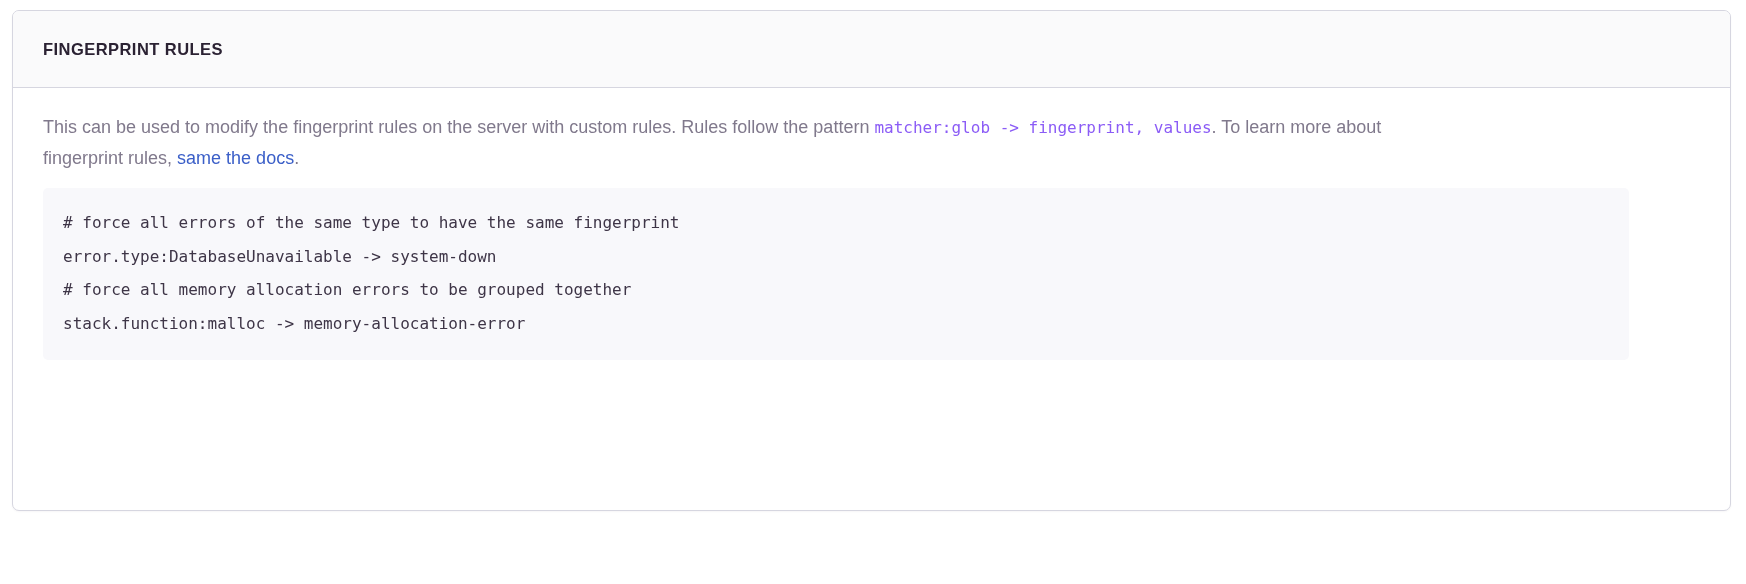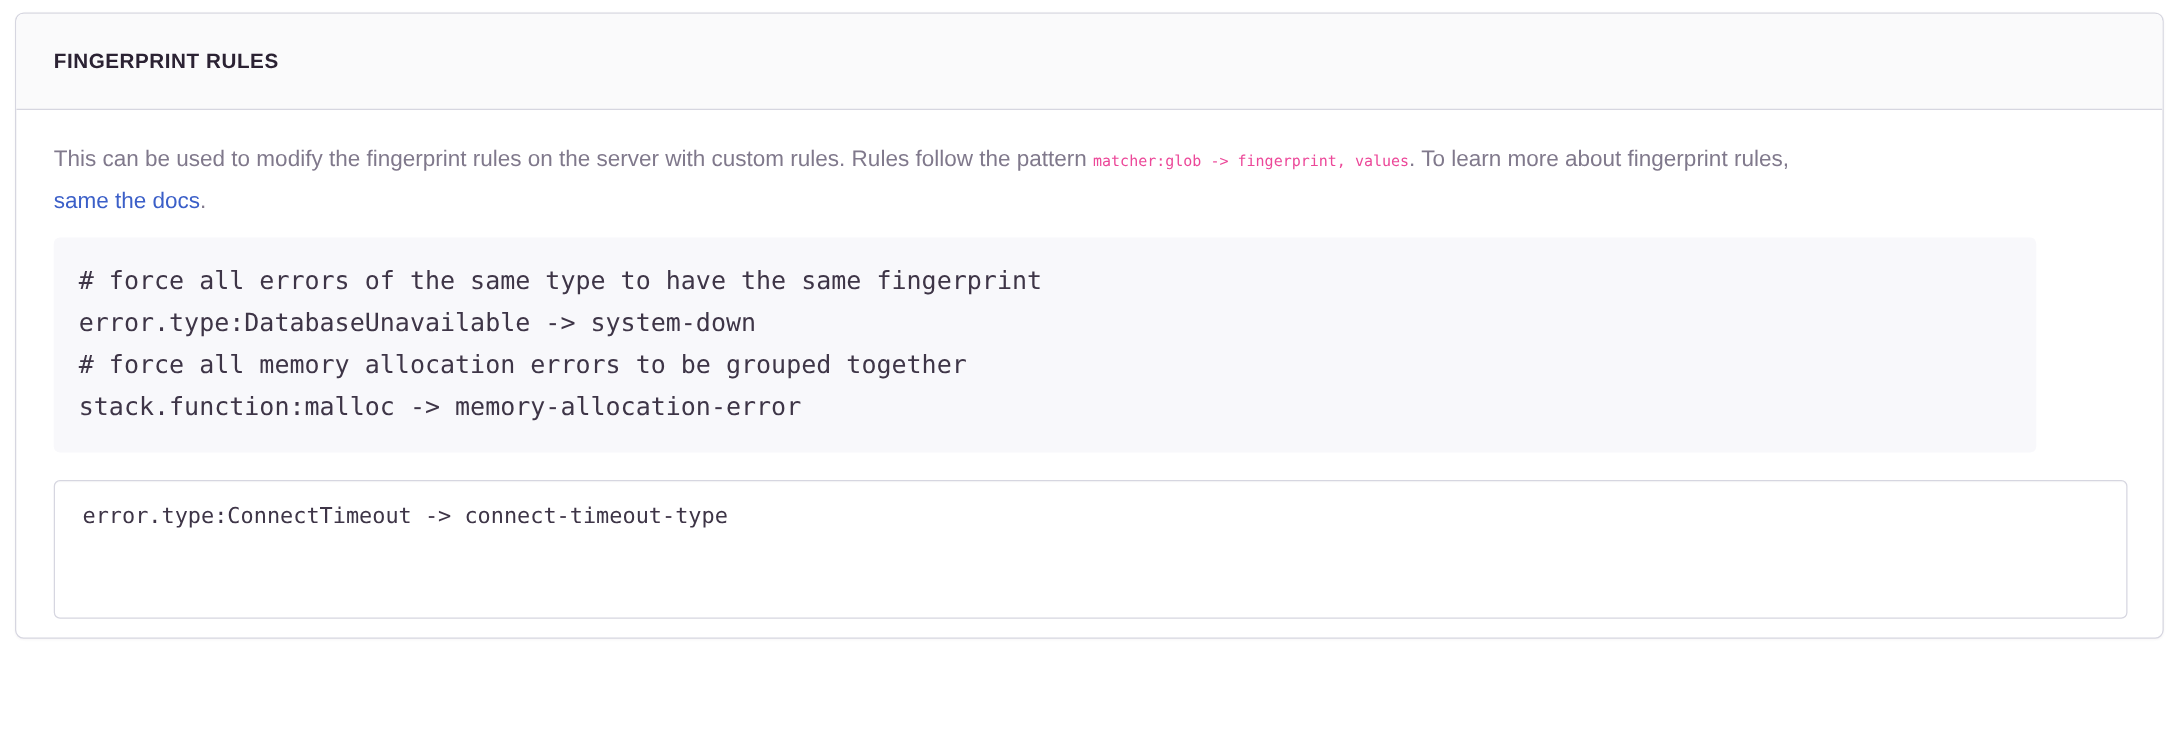--- a/index.html
+++ b/index.html
@@ -57,42 +57,42 @@
   .description {
     font-size: 18px;
     line-height: 31px;
     color: #80798c;
     max-width: 1390px;
     margin: 0 0 14px 0;
   }
 
   .description code {
     font-family: "DejaVu Sans Mono", "Liberation Mono", monospace;
-    font-size: 12px;
-    color: #ec4899;
+    font-size: 16px;
+    color: #8b5cf6;
     background: transparent;
     letter-spacing: 0;
     white-space: nowrap;
   }
 
   .description .doc-link {
     color: #3b5fc8;
     text-decoration: none;
     cursor: pointer;
   }
 
   .code-sample {
     background: #f8f8fb;
     border-radius: 5px;
     padding: 18px 20px 20px 20px;
     margin: 0 0 22px 0;
     width: 1586px;
     box-sizing: border-box;
     font-family: "DejaVu Sans Mono", "Liberation Mono", monospace;
-    font-size: 20px;
+    font-size: 16px;
     line-height: 33.5px;
     color: #3e3547;
     white-space: pre;
     overflow: hidden;
   }
 
   .rules-input {
     display: block;
     width: 1659px;
     height: 111px;
@@ -123,16 +123,15 @@
 
   <div class="panel-body">
 
     <p class="description"><span>This can be used to modify the fingerprint rules on the server with custom rules. Rules follow the pattern</span> <code>matcher:glob -&gt; fingerprint, values</code><span>. To learn more about fingerprint rules,</span> <a class="doc-link" href="#">same the docs</a><span>.</span></p>
 
     <pre class="code-sample"># force all errors of the same type to have the same fingerprint
 error.type:DatabaseUnavailable -&gt; system-down
 # force all memory allocation errors to be grouped together
 stack.function:malloc -&gt; memory-allocation-error</pre>
 
-    <textarea class="rules-input" spellcheck="false" placeholder="error.type:ConnectTimeout -&gt; connect-timeout-type" style="">error.type:ConnectTimeout -&gt; connect-timeout-type</textarea>
 
   </div>
 </div>
 
 </body></html>

